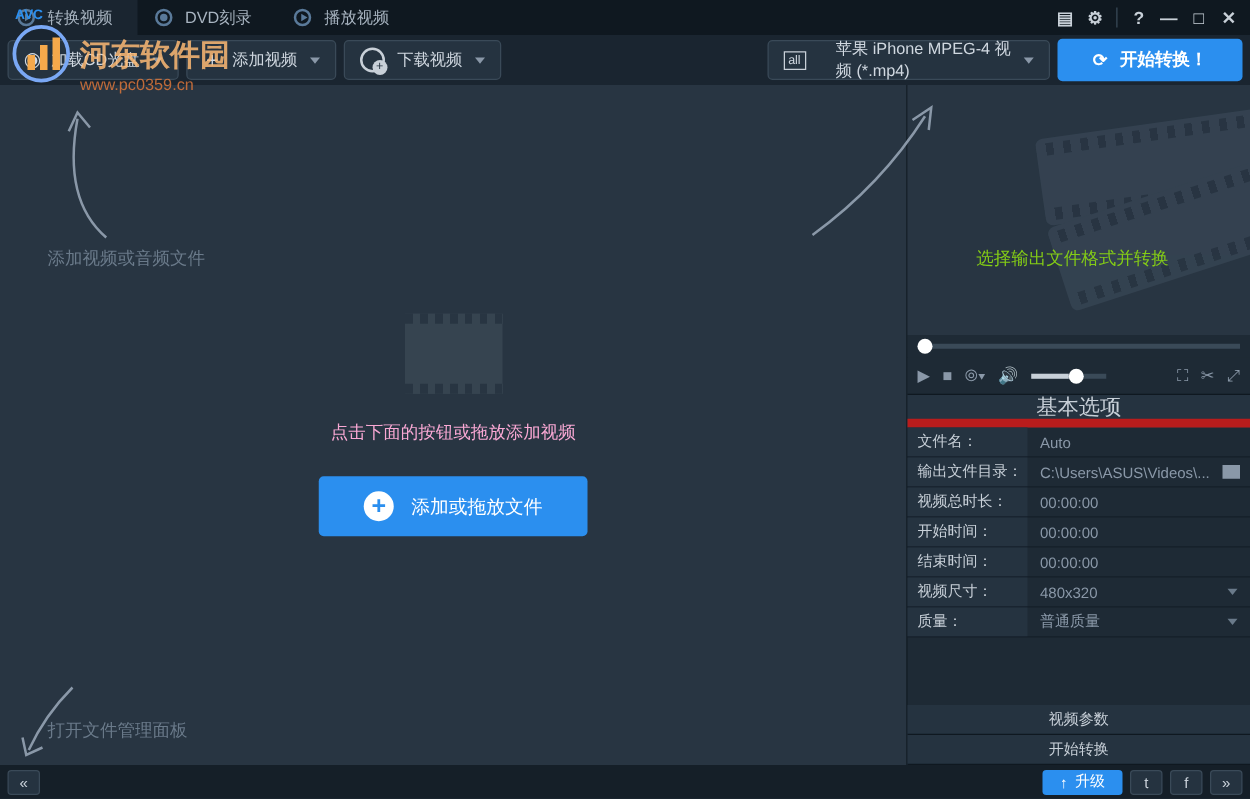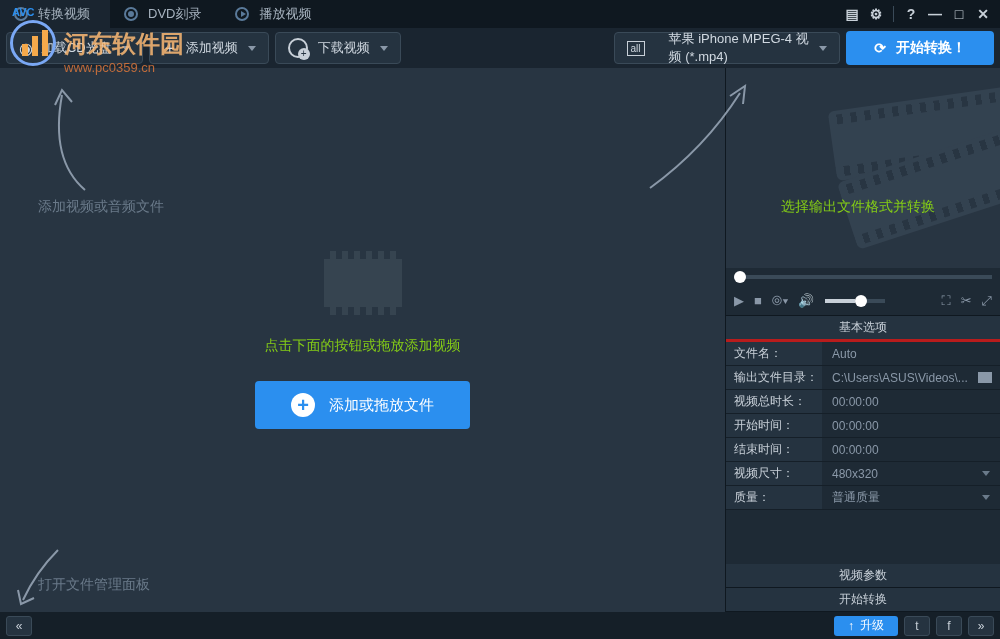--- a/index.html
+++ b/index.html
@@ -21,39 +21,39 @@
 .start-btn .ico{margin-right:10px;}
 .content{display:flex;height:544px;}
 .left-pane{flex:1;background:#283542;position:relative;display:flex;flex-direction:column;align-items:center;justify-content:center;}
 .hint-tl{position:absolute;left:38px;top:130px;color:#6a7a8a;font-size:14px;}
 .hint-tr{position:absolute;right:-210px;top:130px;color:#84cc16;font-size:14px;z-index:5;}
 .hint-bl{position:absolute;left:38px;bottom:18px;color:#6a7a8a;font-size:14px;}
 .arrow{position:absolute;stroke:#8a98a8;fill:none;stroke-width:2;}
 .film-ph{width:78px;height:64px;background:#364450;position:relative;margin-bottom:22px;}
 .film-ph::before,.film-ph::after{content:"";position:absolute;left:0;right:0;height:8px;background:repeating-linear-gradient(90deg,#283542 0 6px,#364450 6px 12px);}
 .film-ph::before{top:0;}.film-ph::after{bottom:0;}
-.ph-text{color:#84cc16;font-size:14px;margin-bottom:26px;}
+.ph-text{color:#f9a8d4;font-size:14px;margin-bottom:26px;}
 .add-btn{background:#2b8fef;color:#fff;border:none;border-radius:4px;padding:12px 36px;font-size:15px;display:flex;align-items:center;cursor:pointer;}
 .plus-circle{width:24px;height:24px;border-radius:50%;background:#fff;color:#2b8fef;display:flex;align-items:center;justify-content:center;font-size:20px;font-weight:bold;margin-right:14px;}
 .right-pane{width:275px;background:#1e2a35;border-left:1px solid #0f1820;display:flex;flex-direction:column;}
 .preview{height:200px;background:#283542;position:relative;overflow:hidden;}
 .film-deco{position:absolute;right:-20px;top:30px;width:180px;height:150px;opacity:.35;transform:rotate(-12deg);}
 .film-strip{width:180px;height:70px;background:#4a5a6a;position:absolute;border-radius:6px;}
 .film-strip::before,.film-strip::after{content:"";position:absolute;left:0;right:0;height:10px;background:repeating-linear-gradient(90deg,transparent 0 8px,#283542 8px 14px);}
 .film-strip::before{top:4px;}.film-strip::after{bottom:4px;}
 .slider-bar{height:18px;display:flex;align-items:center;padding:0 8px;background:#1e2a35;}
 .slider-track{flex:1;height:4px;background:#3a4a58;position:relative;}
 .slider-thumb{position:absolute;left:0;top:-4px;width:12px;height:12px;background:#fff;border-radius:50%;}
 .player-ctrl{height:30px;display:flex;align-items:center;padding:0 8px;gap:10px;background:#1e2a35;border-bottom:1px solid #0f1820;}
 .pc-btn{color:#8a98a8;cursor:pointer;font-size:13px;}
 .vol-track{width:60px;height:4px;background:#3a4a58;position:relative;}
 .vol-fill{position:absolute;left:0;top:0;height:4px;width:50%;background:#c8d0d8;}
 .vol-thumb{position:absolute;left:50%;top:-4px;width:12px;height:12px;background:#fff;border-radius:50%;}
 .pc-right{margin-left:auto;display:flex;gap:10px;}
-.opt-title{height:26px;background:#253340;display:flex;align-items:center;justify-content:center;font-size:12px;border-bottom:3px solid #b91c1c;}
+.opt-title{height:26px;background:#253340;display:flex;align-items:center;justify-content:center;font-size:17px;border-bottom:7px solid #b91c1c;}
 .opt-row{height:24px;display:flex;align-items:center;font-size:12px;border-bottom:1px solid #151f28;}
 .opt-label{width:96px;padding-left:8px;background:#253340;height:100%;display:flex;align-items:center;}
 .opt-val{flex:1;padding-left:10px;color:#8a98a8;height:100%;display:flex;align-items:center;position:relative;}
 .opt-val.drop::after{content:"";position:absolute;right:10px;border-top:5px solid #6a7a8a;border-left:4px solid transparent;border-right:4px solid transparent;}
 .folder-ico{position:absolute;right:8px;width:14px;height:11px;background:#8a98a8;}
 .opt-sec{height:24px;display:flex;align-items:center;justify-content:center;font-size:12px;background:#253340;border-bottom:1px solid #0f1820;cursor:pointer;}
 .opt-spacer{flex:1;}
 .statusbar{height:27px;background:#151f28;display:flex;align-items:center;padding:0 6px;gap:6px;}
 .sb-btn{width:26px;height:20px;background:#253340;border:1px solid #3a4a58;border-radius:3px;display:flex;align-items:center;justify-content:center;color:#c8d0d8;cursor:pointer;font-size:12px;}
 .upgrade-btn{height:20px;background:#2b8fef;border:none;border-radius:3px;color:#fff;padding:0 14px;font-size:12px;display:flex;align-items:center;cursor:pointer;margin-left:auto;}

